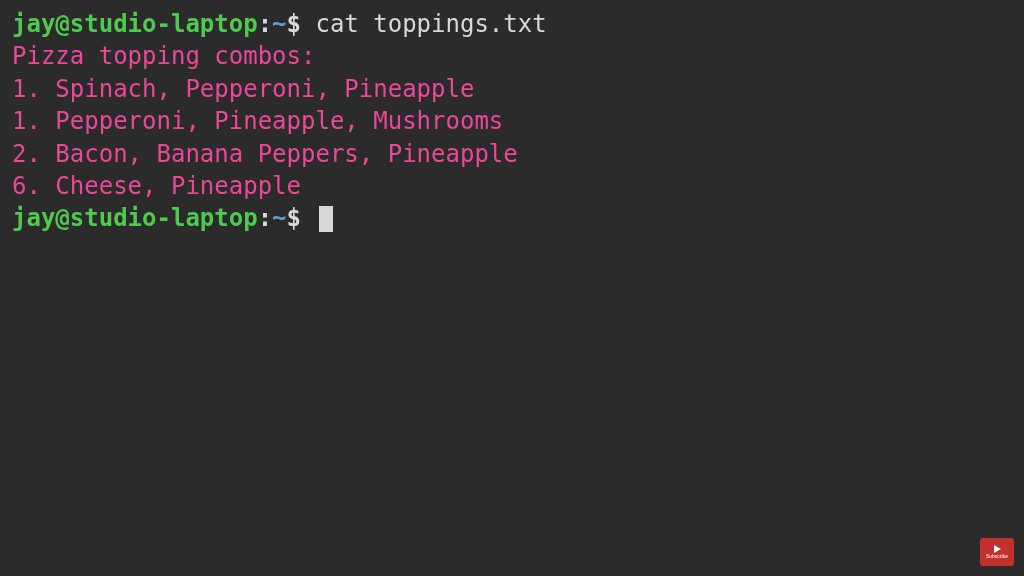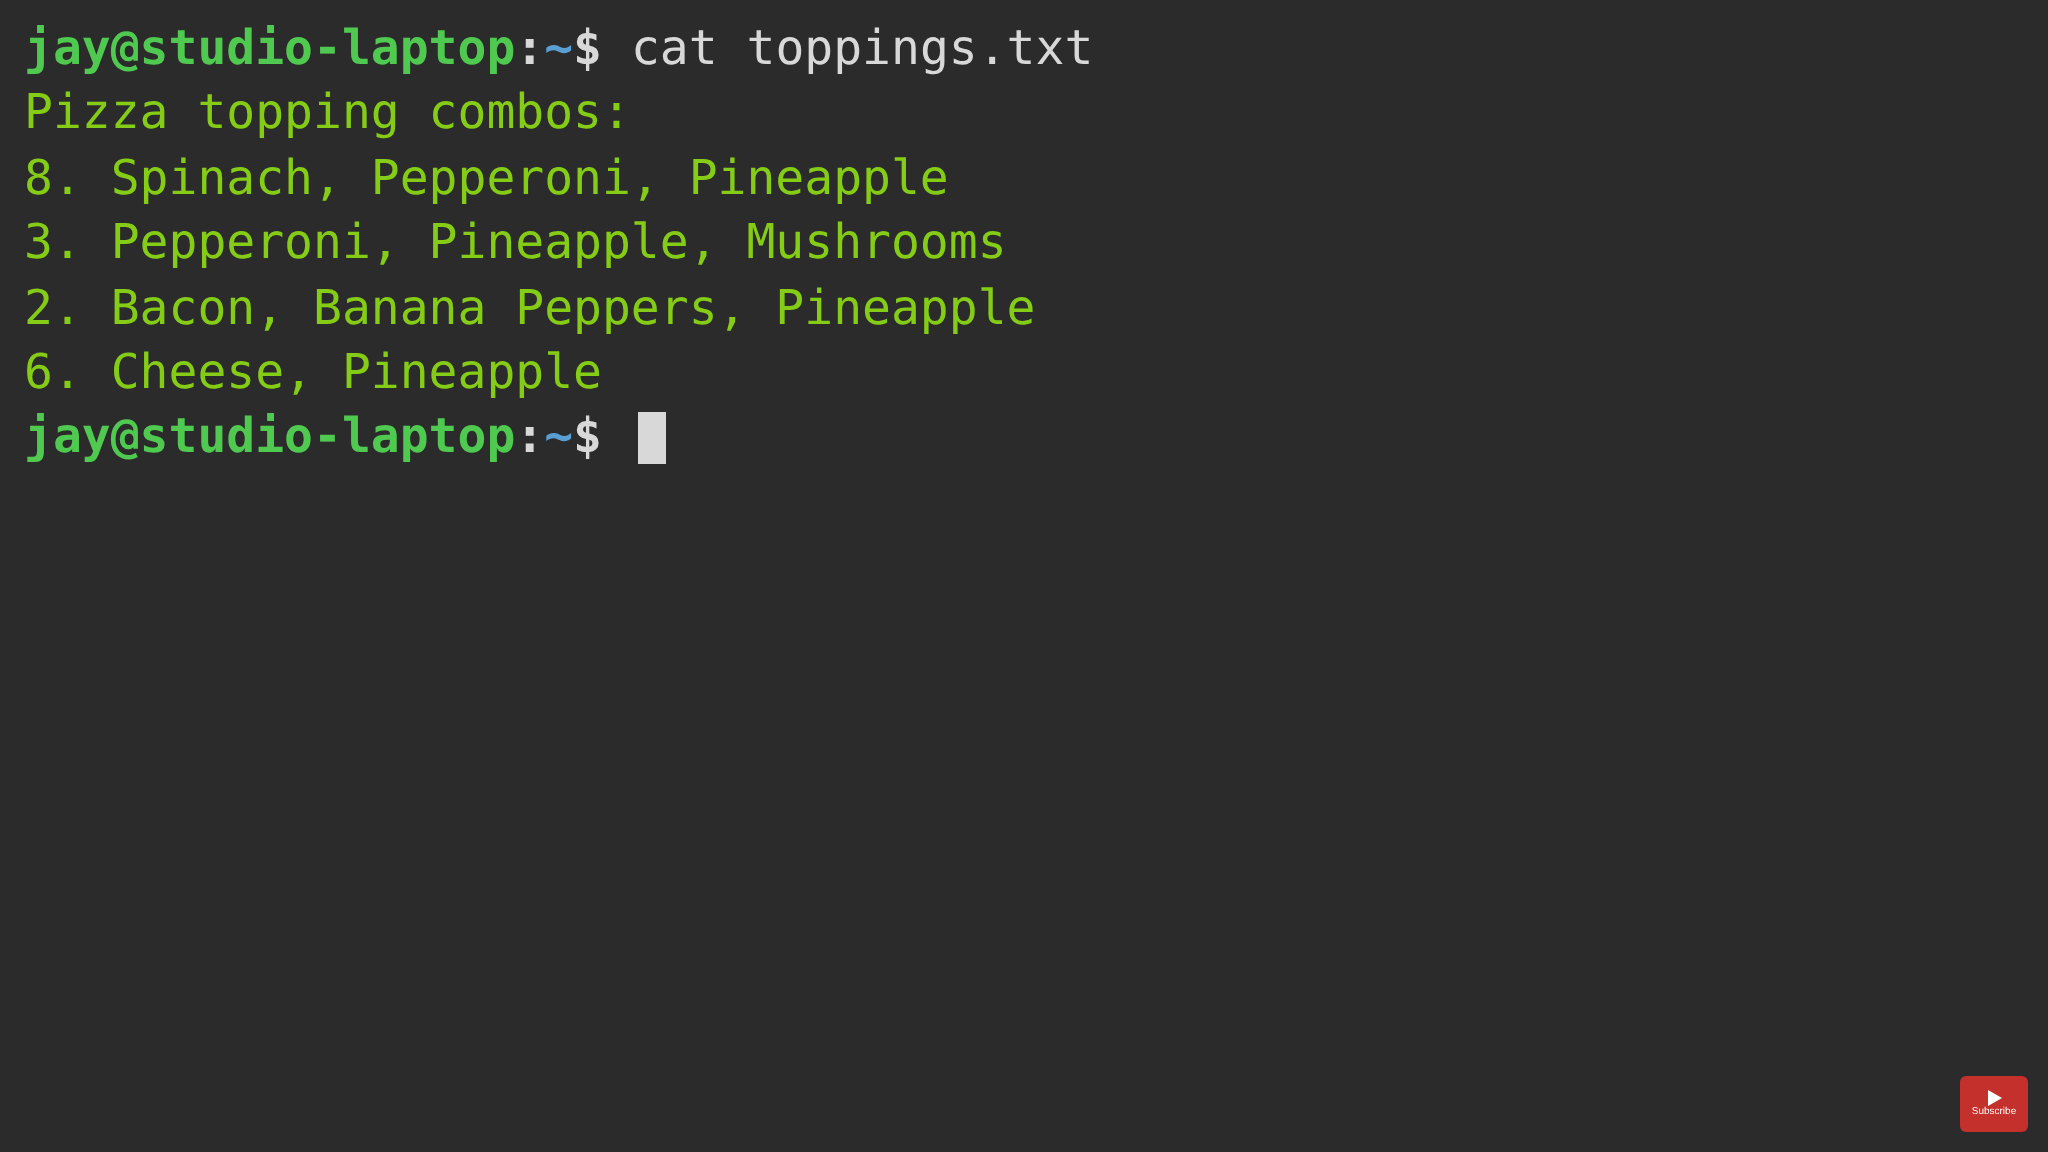--- a/index.html
+++ b/index.html
@@ -35,21 +35,21 @@
       font-weight: bold;
     }
     .dollar {
       color: #d8d8d8;
       font-weight: bold;
     }
     .cmd {
       color: #d8d8d8;
     }
     .output {
-      color: #84cc16;
+      color: #ec4899;
     }
     .cursor {
       display: inline-block;
       width: 14px;
       height: 26px;
       background: #d8d8d8;
       vertical-align: text-bottom;
       margin-left: 4px;
     }
     .subscribe-badge {
@@ -79,22 +79,22 @@
       font-family: Arial, sans-serif;
       line-height: 1;
     }
   </style>
 </head>
 <body>
 
 <div class="line"><span class="user-host">jay@studio-laptop</span><span class="colon">:</span><span class="path">~</span><span class="dollar">$</span><span class="cmd"> <span>cat toppings.txt</span></span></div>
 
 <div class="line output">Pizza topping combos:</div>
-<div class="line output">8. Spinach, Pepperoni, Pineapple</div>
-<div class="line output">3. Pepperoni, Pineapple, Mushrooms</div>
+<div class="line output">1. Spinach, Pepperoni, Pineapple</div>
+<div class="line output">1. Pepperoni, Pineapple, Mushrooms</div>
 <div class="line output">2. Bacon, Banana Peppers, Pineapple</div>
 <div class="line output">6. Cheese, Pineapple</div>
 
 <div class="line"><span class="user-host">jay@studio-laptop</span><span class="colon">:</span><span class="path">~</span><span class="dollar">$</span> <span class="cursor"></span></div>
 
 <div class="subscribe-badge">
   <div class="play-triangle"></div>
   <div class="sub-text">Subscribe</div>
 </div>
 

